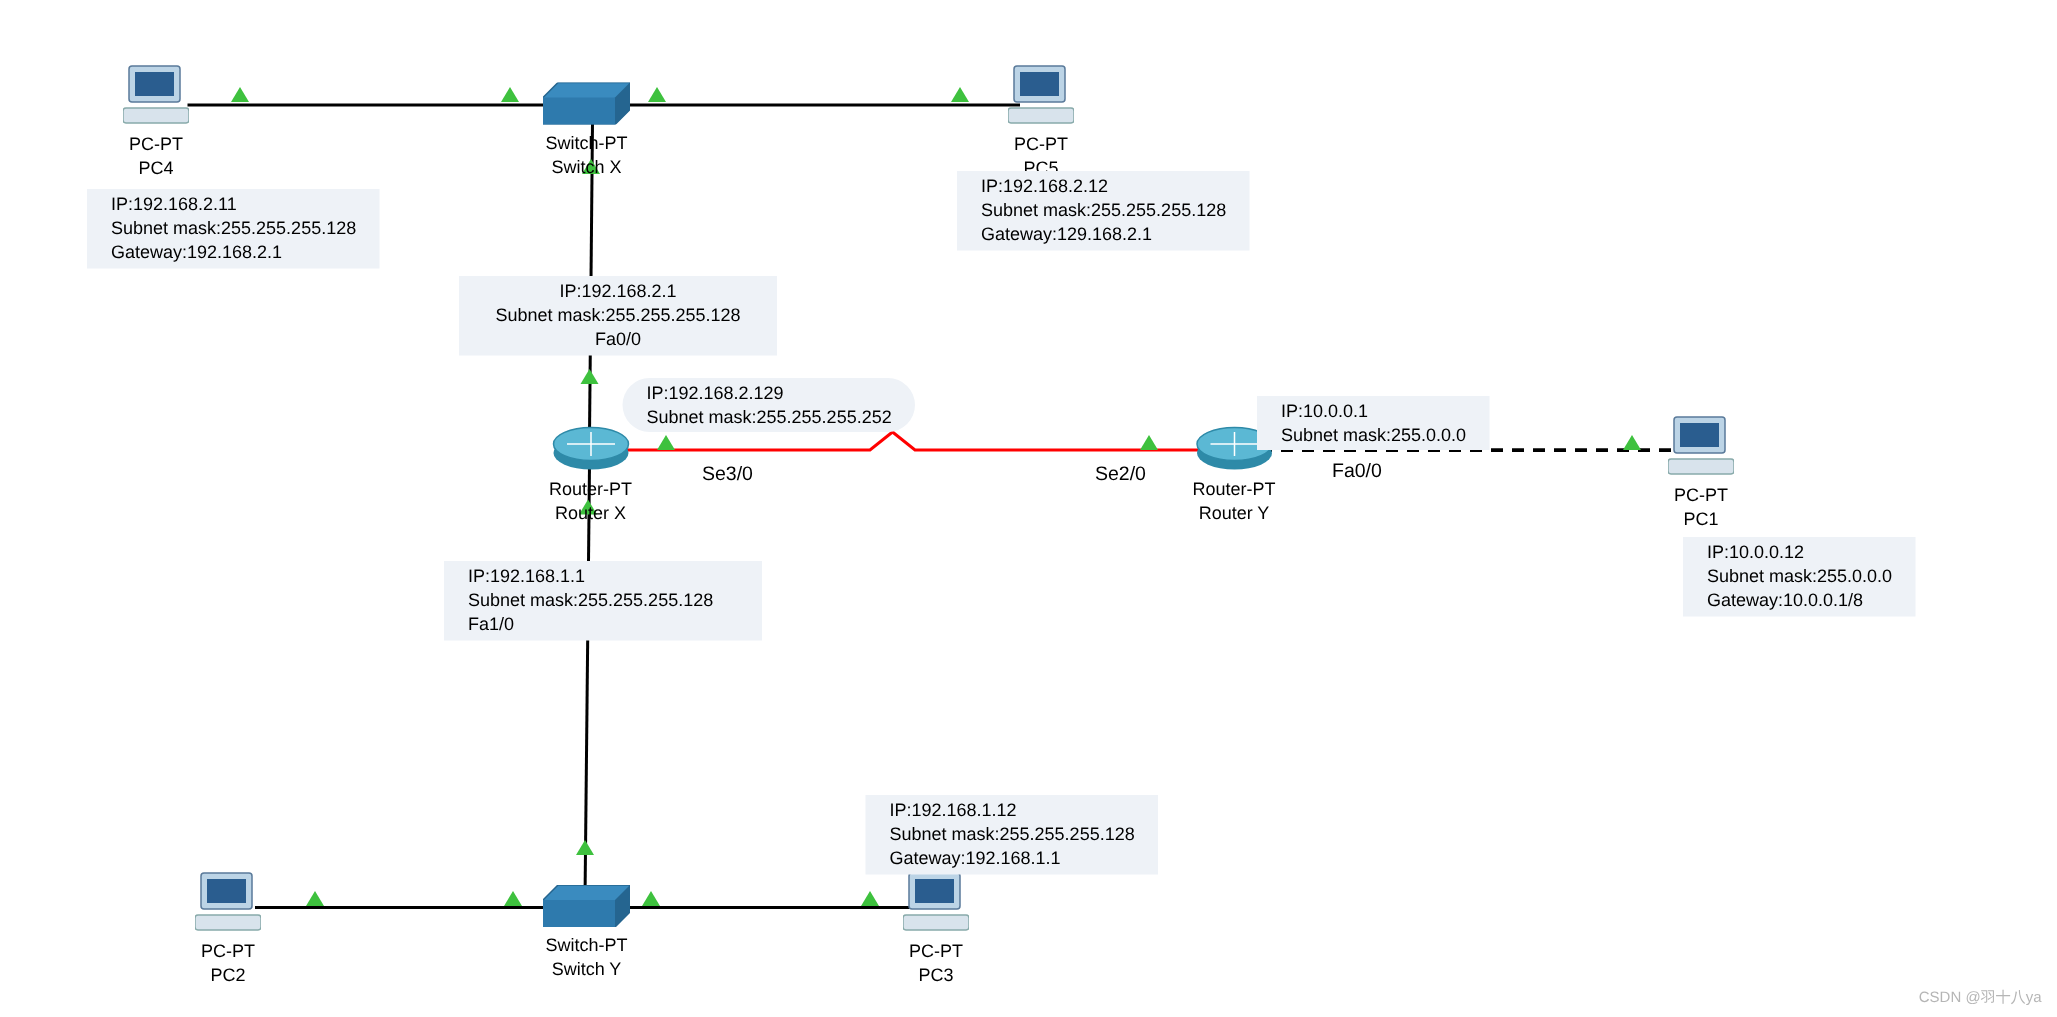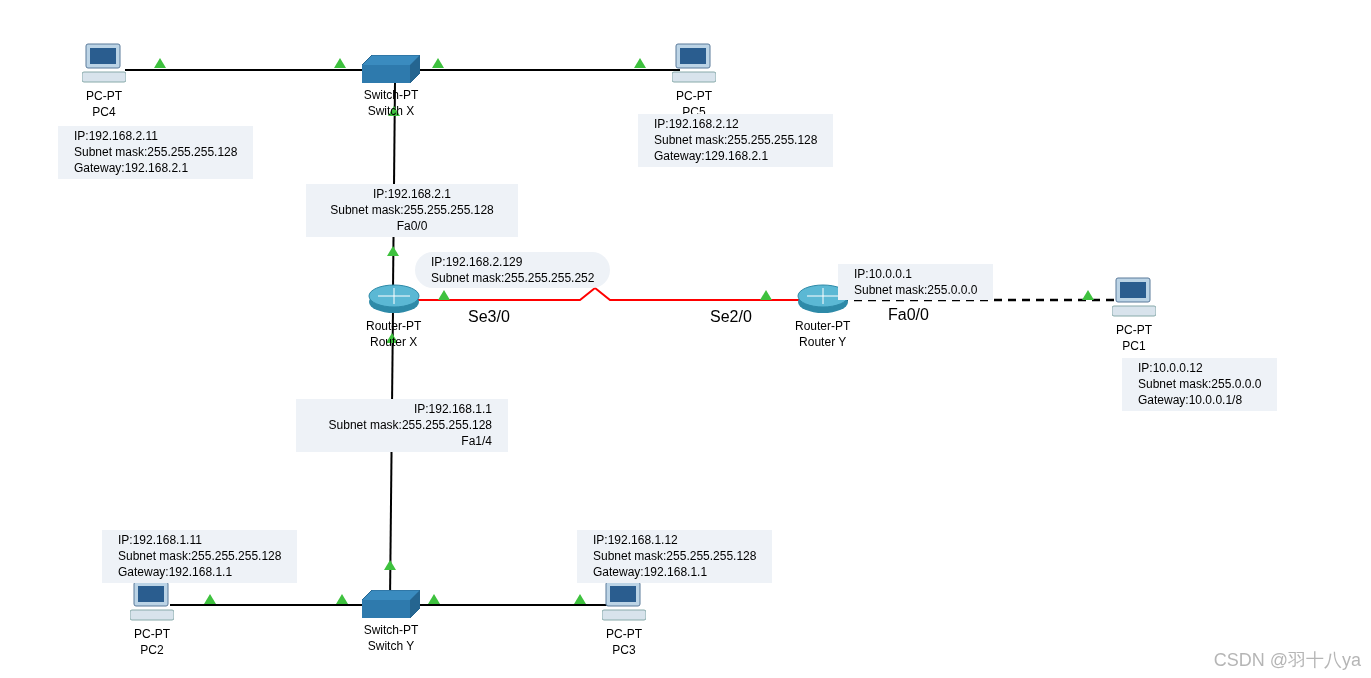--- a/index.html
+++ b/index.html
@@ -18,33 +18,33 @@
   .node .label { margin-top: 2px; line-height: 1.3; }
   .infobox {
     position: absolute;
     background: #eef2f7;
     border: 0px solid #d0d7de;
     padding: 2px 16px;
     line-height: 1.35;
     white-space: pre;
     text-align: left;
   }
-  .iflabel { position: absolute; font-size: 16px; }
+  .iflabel { position: absolute; font-size: 13px; }
   .link-dot {
     position: absolute;
     width: 0; height: 0;
     border-left: 6px solid transparent;
     border-right: 6px solid transparent;
     border-bottom: 10px solid #3ec13e;
   }
   .watermark {
     position: absolute;
     right: 10px;
     bottom: 6px;
-    font-size: 18px;
+    font-size: 10px;
     color: rgba(120,120,120,0.55);
     margin-top: 13px;
   }
   svg.wires { position: absolute; top: 0; left: 0; }
 </style>
 </head>
 <body>
 
 <div class="canvas">
 
@@ -171,33 +171,30 @@
 
 <div class="infobox" style="left:306px; top:184px; text-align:center; white-space:normal; width:180px;"><span>IP:192.168.2.1</span><br><span>Subnet mask:255.255.255.128</span><br><span>Fa0/0</span></div>
 
 <div class="infobox" style="left:415px; top:252px;border-radius:18px;"><span>IP:192.168.2.129</span>
 <span>Subnet mask:255.255.255.252</span></div>
 
 
 <div class="infobox" style="left:838px; top:264px;"><span>IP:10.0.0.1</span>
 <span>Subnet mask:255.0.0.0</span></div>
 
-<div class="infobox" style="left:296px; top:374px; text-align:right; white-space:normal; width:180px;margin-top:25px;"><span>IP:192.168.1.1</span><br><span>Subnet mask:255.255.255.128</span><br><span>Fa1/4</span></div>
-
-<div class="infobox" style="left:102px; top:530px;"><span>IP:192.168.1.11</span>
-<span>Subnet mask:255.255.255.128</span>
-<span>Gateway:192.168.1.1</span></div>
+<div class="infobox" style="left:296px; top:374px; text-align:left; white-space:normal; width:180px;"><span>IP:192.168.1.1</span><br><span>Subnet mask:255.255.255.128</span><br><span>Fa1/0</span></div>
+
 
 <div class="infobox" style="left:560px; top:530px;margin-left:17px;"><span>IP:192.168.1.12</span>
 <span>Subnet mask:255.255.255.128</span>
 <span>Gateway:192.168.1.1</span></div>
 
 <div class="infobox" style="left:1098px; top:358px;margin-left:24px;"><span>IP:10.0.0.12</span>
 <span>Subnet mask:255.0.0.0</span>
 <span>Gateway:10.0.0.1/8</span></div>
 
 <div class="iflabel" style="left:468px; top:308px;">Se3/0</div>
-<div class="iflabel" style="left:710px; top:308px;">Se2/0</div>
+<div class="iflabel" style="left:730px; top:308px;">Se2/0</div>
 <div class="iflabel" style="left:888px; top:306px;">Fa0/0</div>
 
 <div class="watermark">CSDN @羽十八ya</div>
 
 </div>
 
 </body></html>

